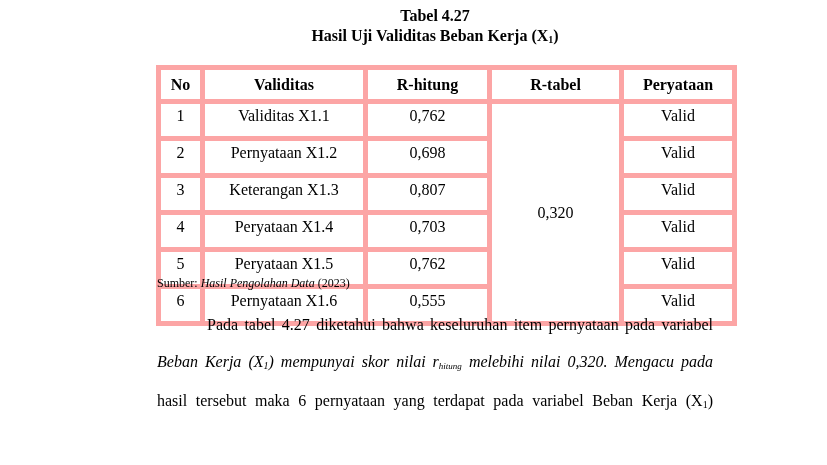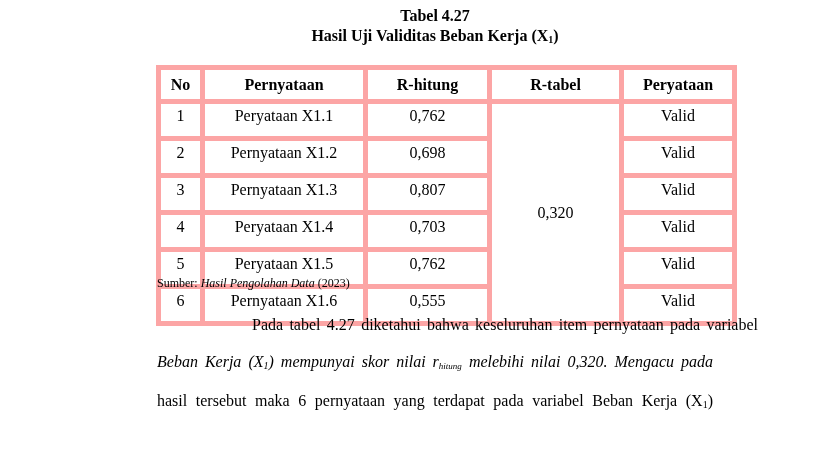--- a/index.html
+++ b/index.html
@@ -13,56 +13,56 @@
   td, th { border: 5px solid #fca5a5; text-align: center; padding: 0; height: 29px; }
   th { font-weight: bold; height: 29px; }
   .c-no { width: 39px; }
   .c-p { width: 158px; }
   .c-rh { width: 119px; text-align: center; }
   .c-rt { width: 127px; margin-top: 12px; }
   .c-k { width: 108px; }
   td.val { vertical-align: top; padding-top: 3px; }
   .source { position: absolute; left: 157px; top: 276px; font-size: 12px; }
   .para { position: absolute; left: 157px; width: 556px; font-size: 16px; text-align: justify; text-align-last: justify; white-space: nowrap; }
-  .l1 { top: 316px; left: 207px; width: 506px; margin-left: 45px; }
+  .l1 { top: 316px; left: 207px; width: 506px; }
   .l2 { top: 353px; font-style: italic; }
   .l3 { top: 392px; }
   .sub-small { font-size: 9px; vertical-align: -2px; }
 </style>
 </head>
 <body>
 
 <div class="caption cap1">Tabel 4.27</div>
 <div class="caption cap2"><span>Hasil Uji Validitas Beban Kerja (X</span><sub>1</sub><span>)</span></div>
 
 <table>
   <tbody>
       <tr>
     <th class="c-no">No</th>
-    <th class="c-p">Pernyataan</th>
+    <th class="c-p">Validitas</th>
     <th class="c-rh">R-hitung</th>
     <th class="c-rt">R-tabel</th>
     <th class="c-k">Peryataan</th>
   </tr>
   <tr>
     <td class="val">1</td>
-    <td class="val">Peryataan X1.1</td>
+    <td class="val">Validitas X1.1</td>
     <td class="val">0,762</td>
     <td rowspan="6">0,320</td>
     <td class="val">Valid</td>
   </tr>
   <tr>
     <td class="val">2</td>
     <td class="val">Pernyataan X1.2</td>
     <td class="val">0,698</td>
     <td class="val">Valid</td>
   </tr>
   <tr>
     <td class="val">3</td>
-    <td class="val">Pernyataan X1.3</td>
+    <td class="val">Keterangan X1.3</td>
     <td class="val">0,807</td>
     <td class="val">Valid</td>
   </tr>
   <tr>
     <td class="val">4</td>
     <td class="val">Peryataan X1.4</td>
     <td class="val">0,703</td>
     <td class="val">Valid</td>
   </tr>
   <tr>

